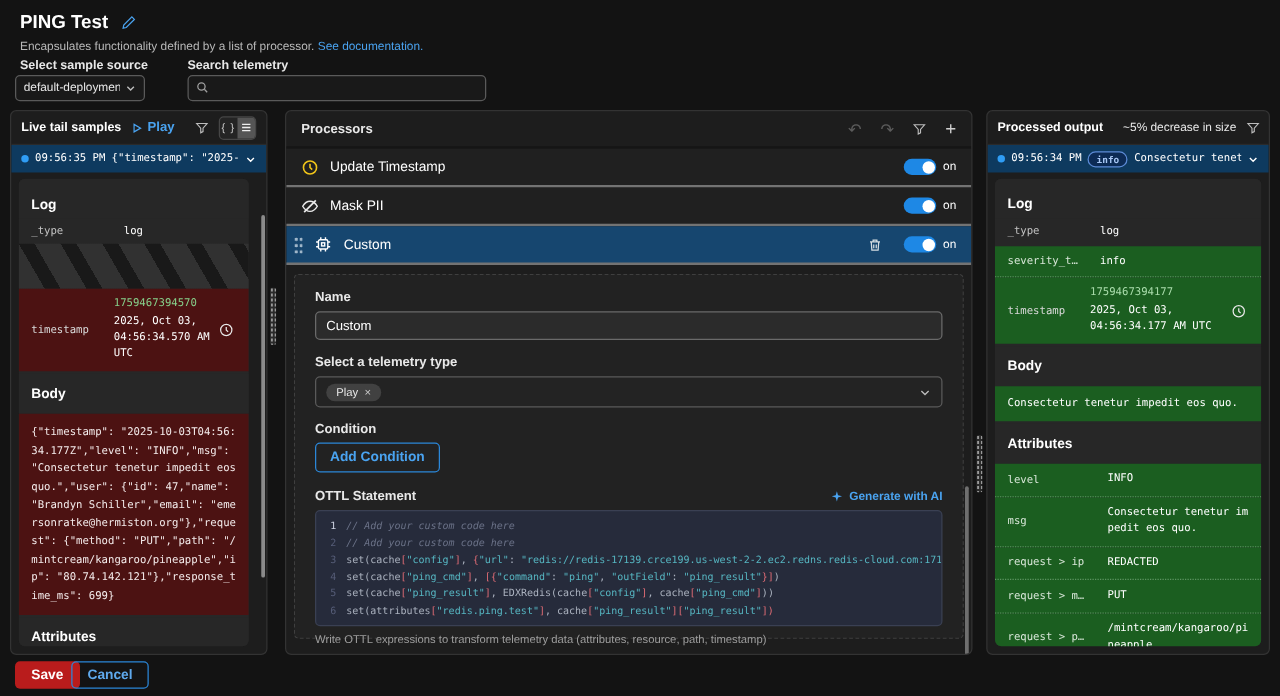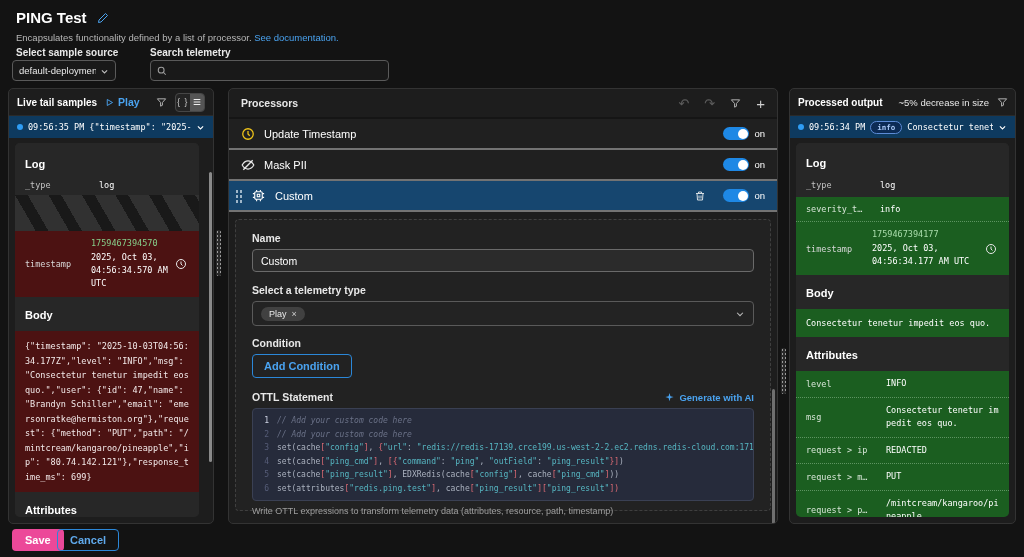--- a/index.html
+++ b/index.html
@@ -99,21 +99,21 @@
   .code-line { display:flex; white-space:pre; font-family:"DejaVu Sans Mono", monospace; font-size:8px; line-height:13.5px; overflow:hidden; }
   .code-line .ln { width:24px; flex:none; text-align:right; padding-right:8px; color:#565d78; }
   .code-line .ln-active { color:#cfd4e4; }
   .tok-p { color:#abb2bf;text-align:center; } .tok-s { color:#56b6c2; } .tok-b { color:#e06c75; }
   .tok-c { color:#6a7187; font-style:italic; }
   .helper { font-size:9px; color:#9e9e9e; margin-top:5px; }
 
   .size-note { font-size:9.5px; color:#e8e8e8; white-space:nowrap; }
 
   
-  .btn-save { position:absolute; left:12px; top:529px; background:#ec4899; color:#fff; border:none;
+  .btn-save { position:absolute; left:12px; top:529px; background:#b91c1c; color:#fff; border:none;
     font-size:11px; font-weight:bold; border-radius:4px; padding:5px 13px; cursor:pointer; font-family:"Liberation Sans", sans-serif; }
   .btn-cancel { position:absolute; left:57px; top:529px; background:transparent; color:#5fa9ec; border:1px solid #2b87d8;
     font-size:11px; font-weight:bold; border-radius:4px; padding:4px 12px; cursor:pointer; font-family:"Liberation Sans", sans-serif; }
 
   .resize-handle { position:absolute; width:5px; height:46px; border-radius:2px;
     background-image:radial-gradient(#9a9a9a 0.8px, transparent 1px); background-size:3px 4px; background-color:#2a2a2a; }
 </style>
 </head>
 <body>
 

